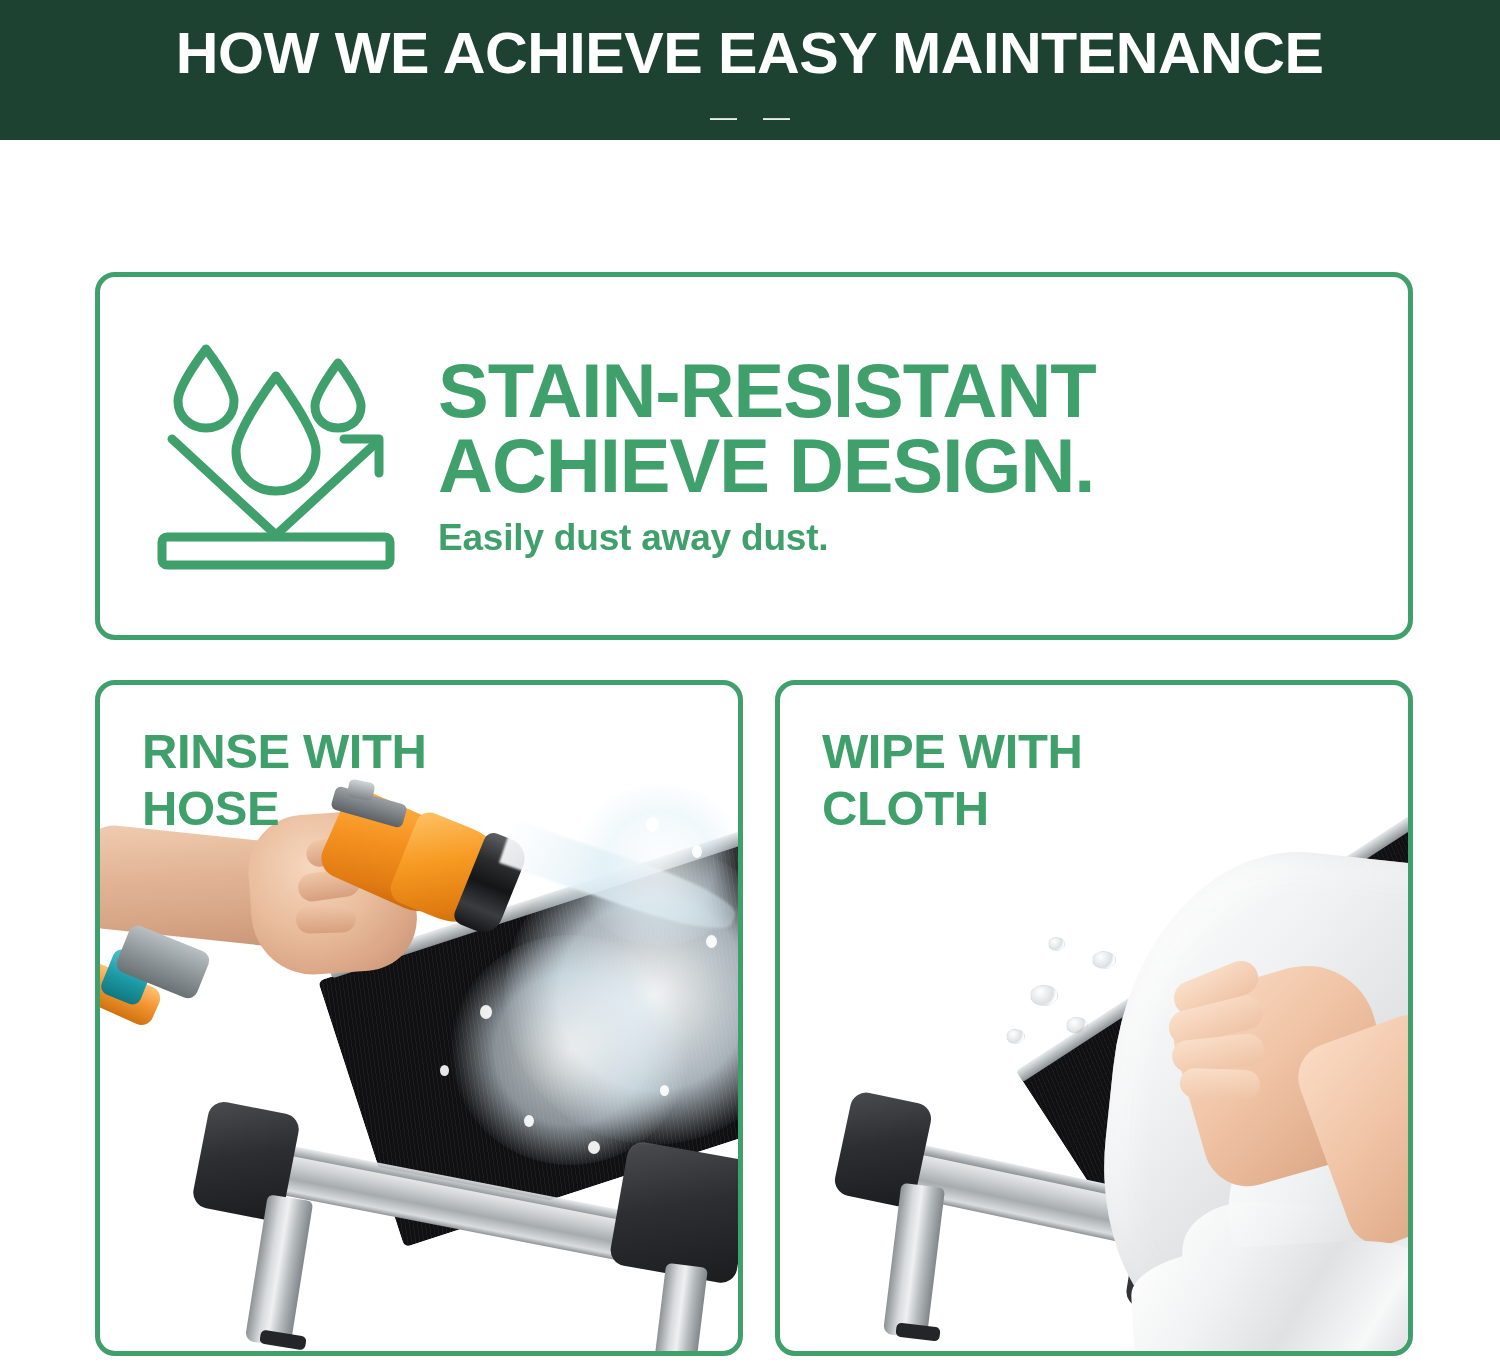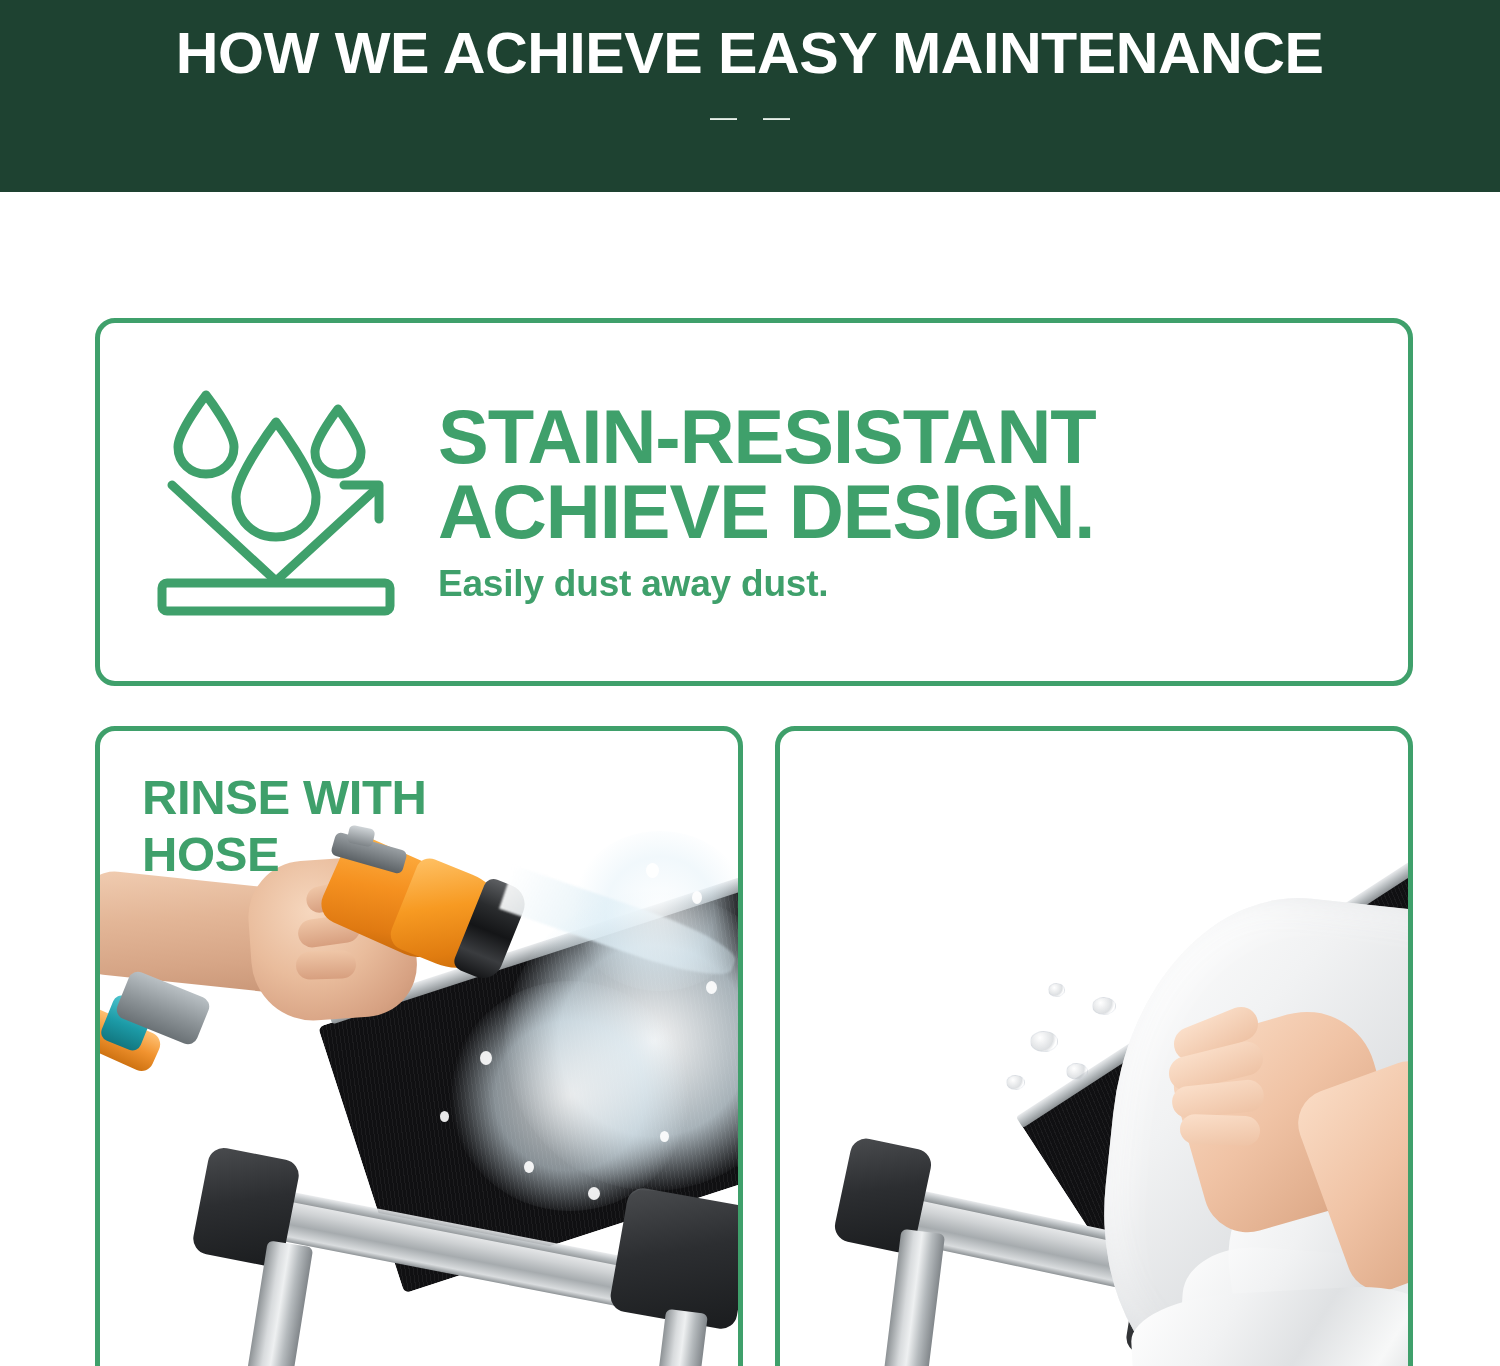--- a/index.html
+++ b/index.html
@@ -6,21 +6,21 @@
   body{
     width:1500px;height:1366px;
     background:#ffffff;
     font-family:"Liberation Sans", sans-serif;
     overflow:hidden;
     position:relative;
   }
 
   
   .header{
-    position:absolute;left:0;top:0;width:1500px;height:192px;
+    position:absolute;left:0;top:0;width:1500px;height:140px;
     background:#1e4231;
     display:flex;flex-direction:column;
     align-items:center;justify-content:flex-start;
     box-sizing:border-box;padding-top:24px;
   }
   .header-title{
     color:#ffffff;
     font-size:58px;
     font-weight:bold;
     letter-spacing:-0.5px;
@@ -39,21 +39,20 @@
     color:#f2f6f2;font-size:27px;font-weight:400;white-space:nowrap;letter-spacing:0.1px;
   }
 
   
   .card{
     position:absolute;
     background:#ffffff;
     border:5px solid #3fa06b;
     border-radius:20px;
     box-sizing:border-box;
-    margin-top:46px;
   }
   #card-top{ left:95px; top:272px; width:1318px; height:368px; }
   #card-hose{ left:95px; top:680px; width:648px; height:676px; overflow:hidden;}
   #card-cloth{ left:775px; top:680px; width:638px; height:676px; overflow:hidden;}
 
   
   .top-inner{
     display:flex;align-items:center;height:100%;
     padding-left:48px;box-sizing:border-box;
   }
@@ -310,20 +309,22 @@
     <div class="droplet" style="left:380px;top:320px;width:12px;height:14px;"></div>
     <div class="droplet" style="left:340px;top:380px;width:9px;height:11px;"></div>
     <div class="droplet" style="left:606px;top:250px;width:11px;height:13px;"></div>
     <div class="droplet" style="left:424px;top:430px;width:10px;height:12px;"></div>
     <div class="droplet" style="left:488px;top:456px;width:12px;height:13px;"></div>
     <div class="droplet" style="left:560px;top:400px;width:9px;height:11px;"></div>
   </div>
 </div>
 
 <div class="card" id="card-cloth">
+  <div class="card-title">WIPE WITH
+CLOTH</div>
 
   <div class="photo">
 
     <div class="cot-mesh" style="left:240px;top:392px;width:620px;height:420px;
                 transform:rotate(-33deg);transform-origin:0 0;border-radius:6px;"></div>
     <div class="rail-thin" style="left:236px;top:386px;width:600px;height:13px;
                 transform:rotate(-33deg);transform-origin:0 0;"></div>
     <div class="rail" style="left:100px;top:455px;width:430px;height:50px;
                 transform:rotate(12deg);transform-origin:0 0;"></div>
     <div class="rail-thin" style="left:106px;top:452px;width:415px;height:10px;

